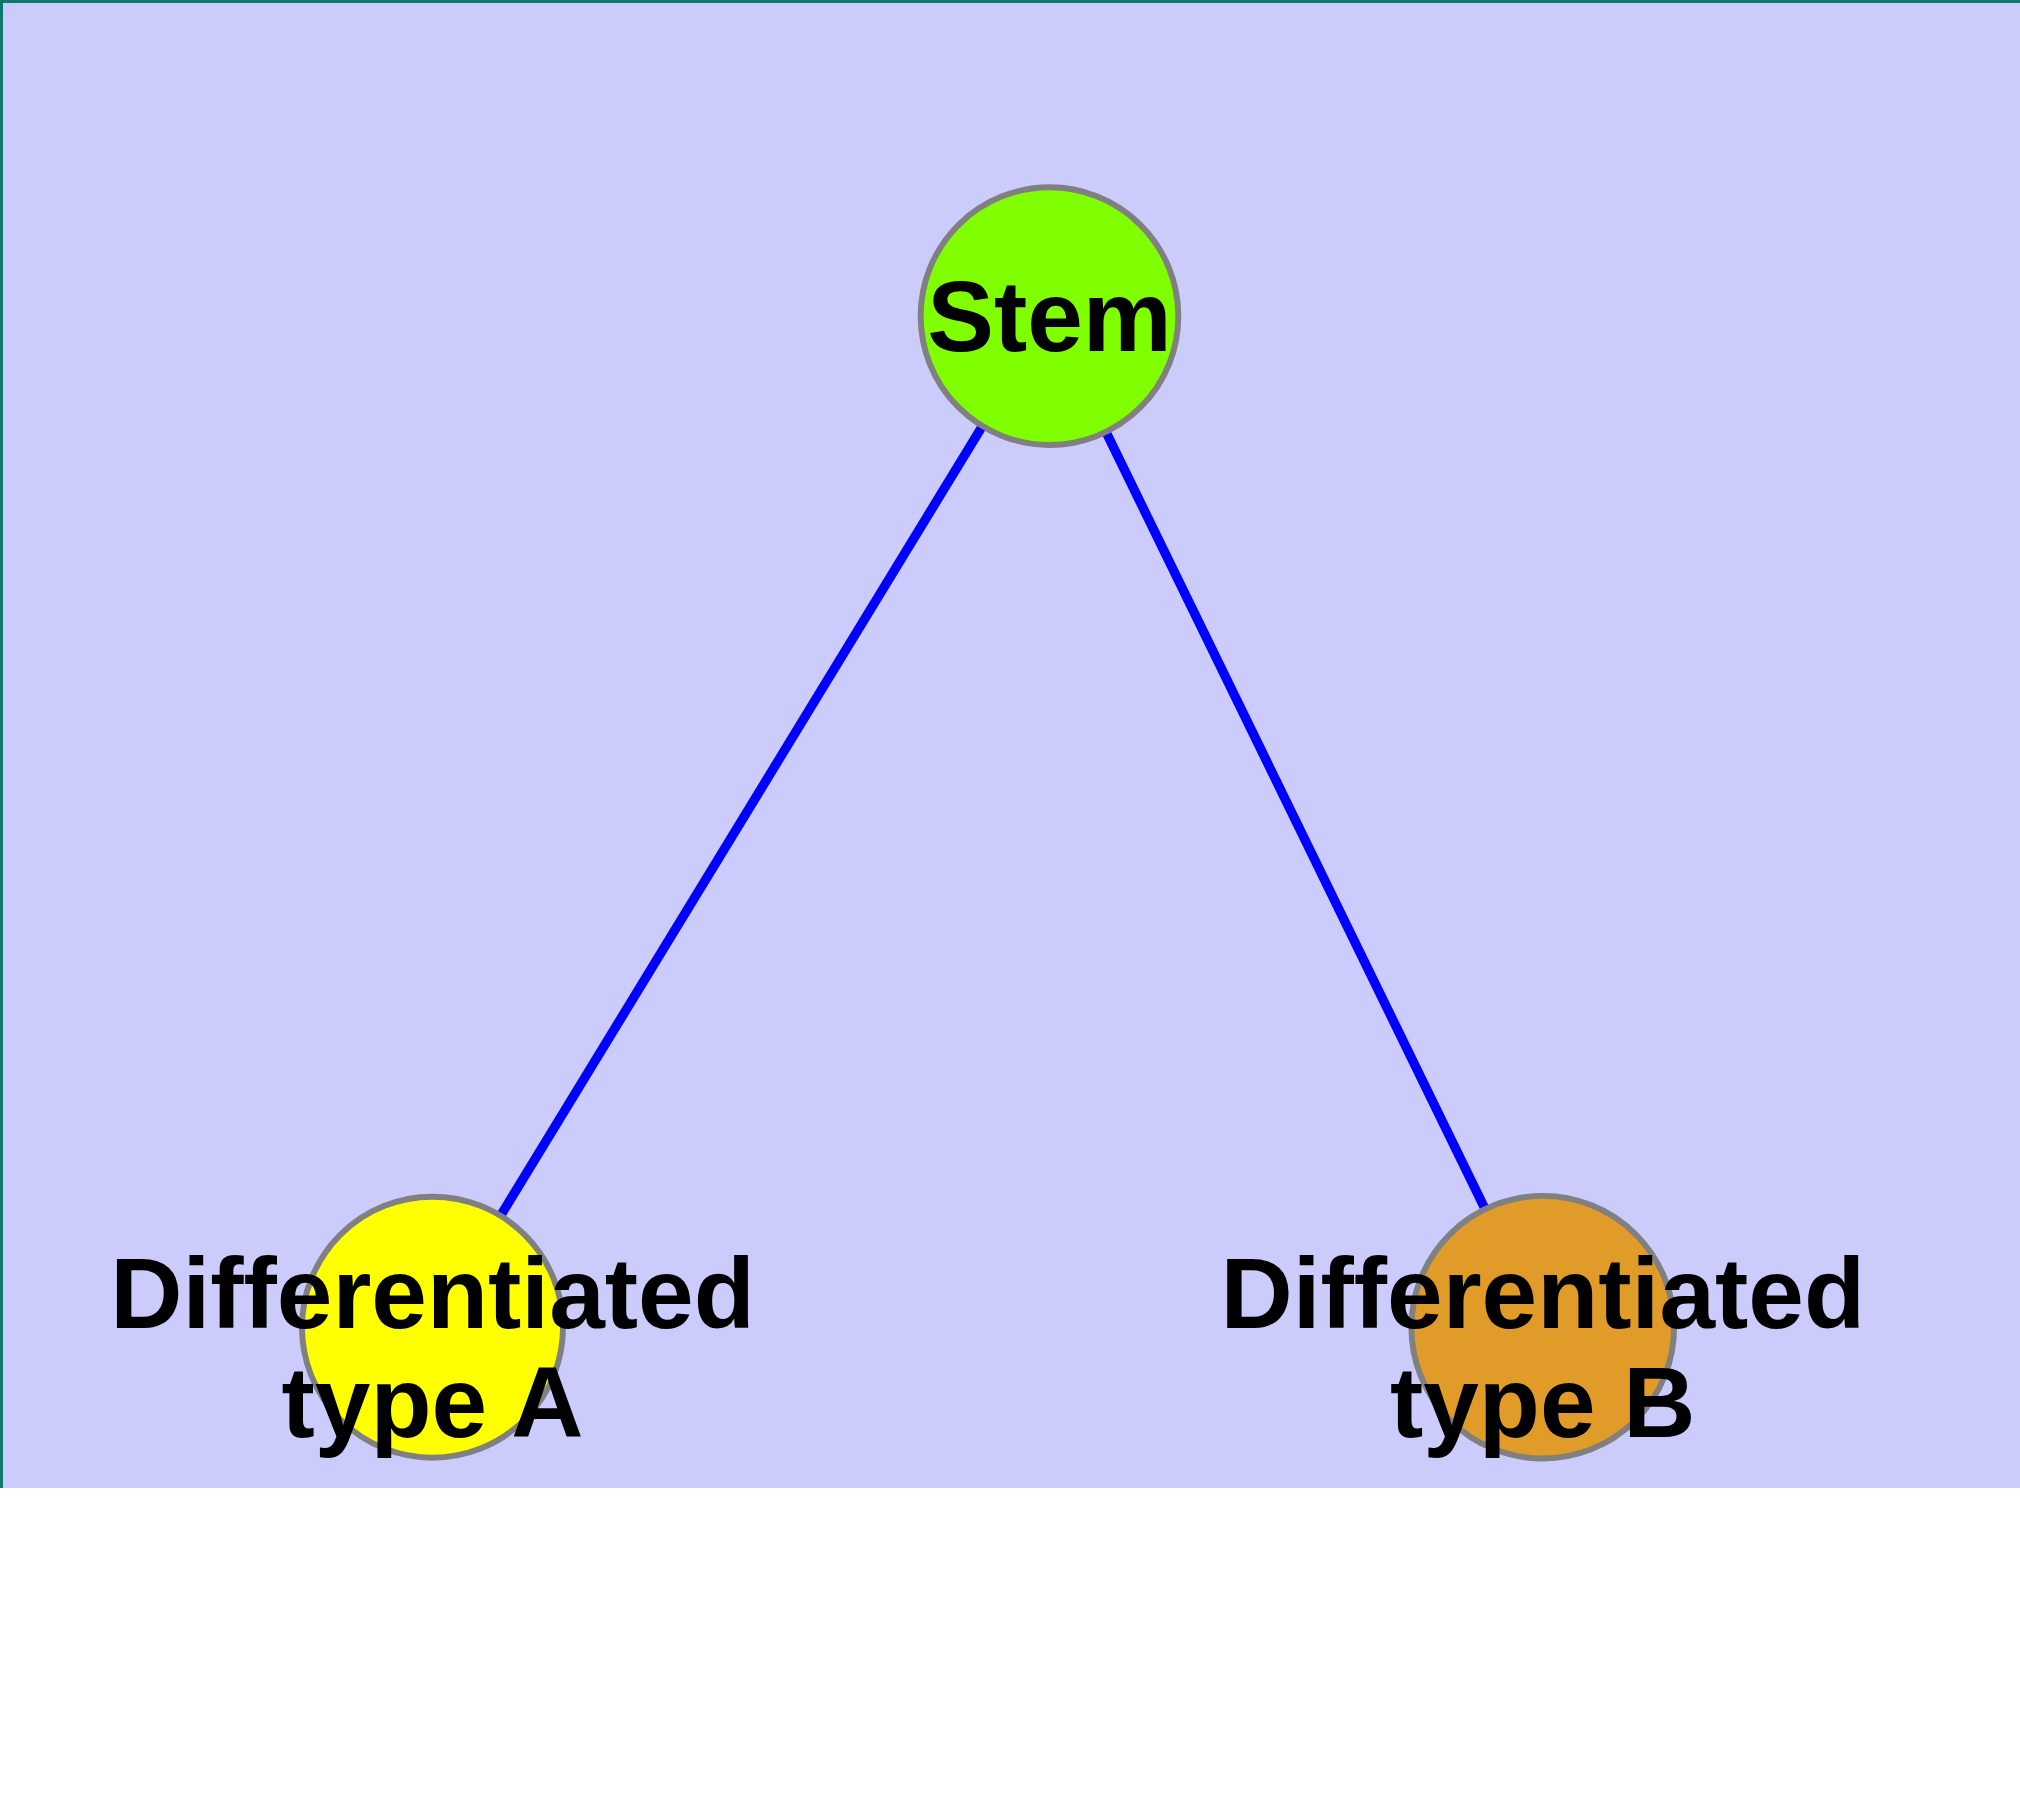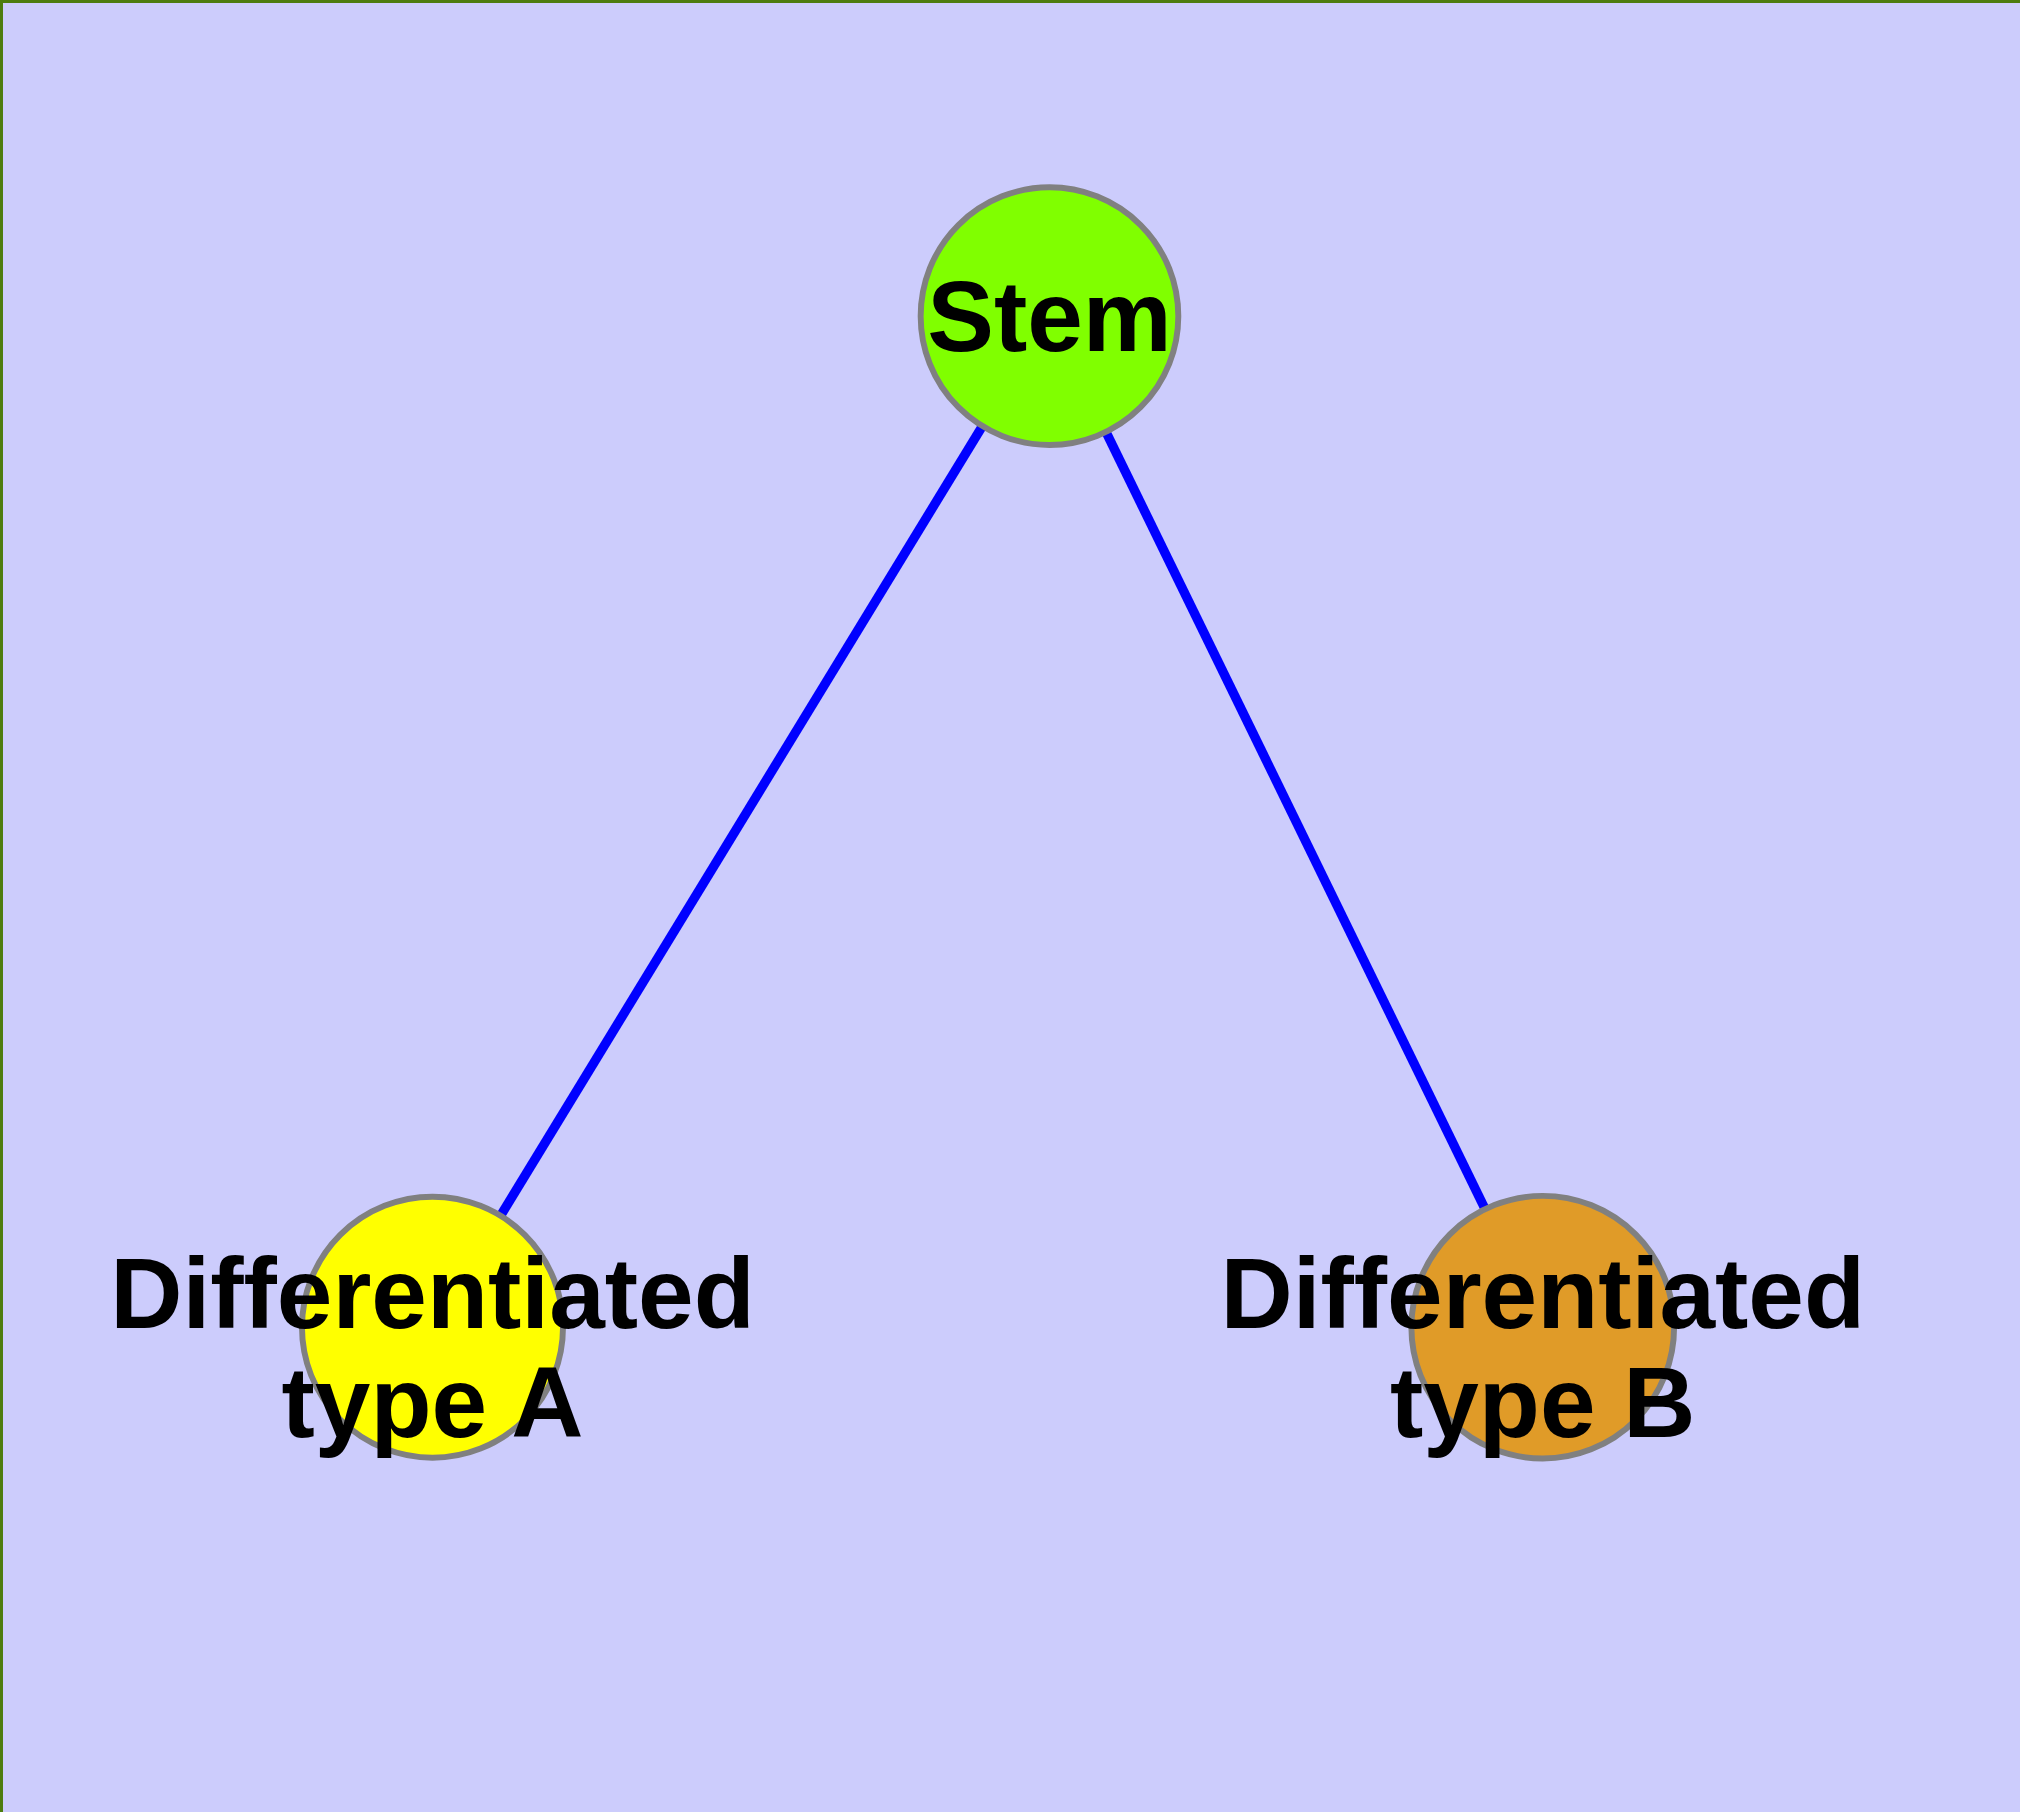--- a/index.html
+++ b/index.html
@@ -3,23 +3,23 @@
 <meta charset="utf-8">
 <style>
   html, body {
     margin: 0;
     padding: 0;
     background: #ffffff;
   }
   #canvas {
     position: relative;
     width: 2021px;
-    height: 1812px;
+    height: 1488px;
     overflow: hidden;
-    background: #4d7c0f;
+    background: #0f766e;
     font-family: "Liberation Sans", "DejaVu Sans", sans-serif;
   }
   #plot-background {
     position: absolute;
     left: 2.5px;
     top: 2.5px;
     width: 2018px;
     height: 1810px;
     background: #ccccfc;
   }

